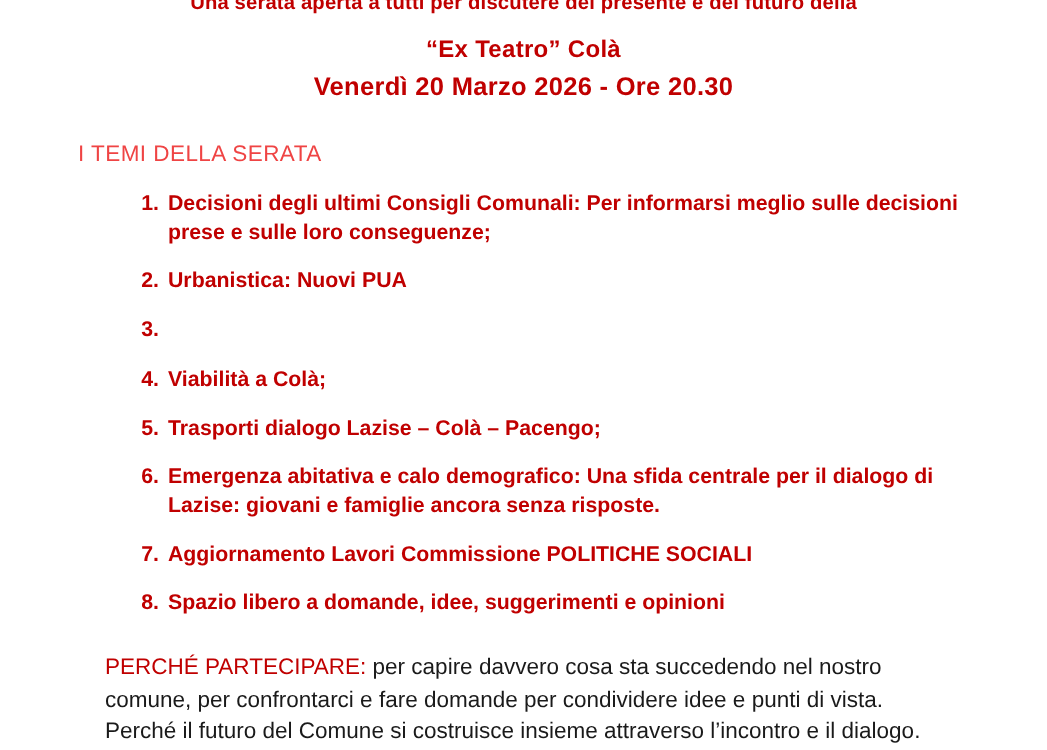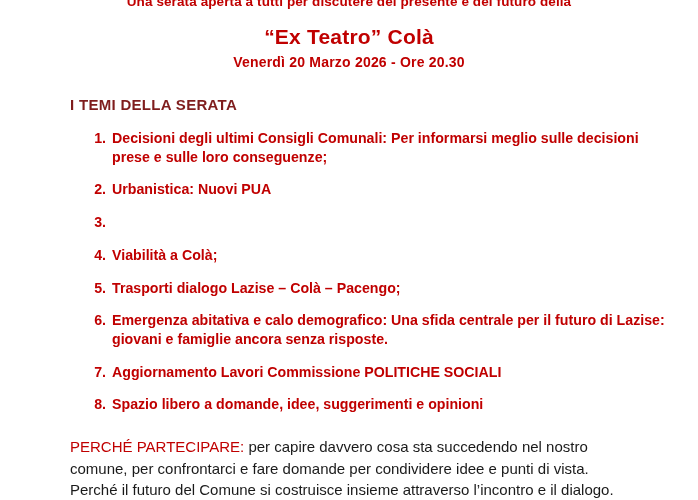--- a/index.html
+++ b/index.html
@@ -35,38 +35,38 @@
     display: block;
     margin-top: -6px;
   }
   .intro .line2 {
     display: block;
   }
   .venue {
     text-align: center;
     color: #c00000;
     font-weight: bold;
-    font-size: 21px;
+    font-size: 16px;
     margin-top: 14px;
     letter-spacing: 0.2px;
   }
   .date {
     text-align: center;
     color: #c00000;
     font-weight: bold;
-    font-size: 14px;
+    font-size: 17px;
     margin-top: 5px;
     letter-spacing: 0.2px;
   }
   .section-title {
-    color: #7f1d1d;
-    font-weight: bold;
+    color: #ef4444;
+    font-weight: normal;
     font-size: 15px;
     margin-top: 26px;
-    margin-left: 42px;
+    margin-left: 24px;
     letter-spacing: 0.3px;
   }
   .topics {
     margin: 16px 0 0 0;
     padding: 0;
     list-style: none;
   }
   .topic {
     display: flex;
     color: #c00000;
@@ -129,21 +129,21 @@
     <li class="topic">
       <span class="num">4.</span>
       <span class="txt">Viabilità a Colà;</span>
     </li>
     <li class="topic">
       <span class="num">5.</span>
       <span class="txt">Trasporti dialogo Lazise – Colà – Pacengo;</span>
     </li>
     <li class="topic">
       <span class="num">6.</span>
-      <span class="txt">Emergenza abitativa e calo demografico: Una sfida centrale per il futuro di Lazise: giovani e famiglie ancora senza risposte.</span>
+      <span class="txt">Emergenza abitativa e calo demografico: Una sfida centrale per il dialogo di Lazise: giovani e famiglie ancora senza risposte.</span>
     </li>
     <li class="topic">
       <span class="num">7.</span>
       <span class="txt">Aggiornamento Lavori Commissione POLITICHE SOCIALI</span>
     </li>
     <li class="topic">
       <span class="num">8.</span>
       <span class="txt">Spazio libero a domande, idee, suggerimenti e opinioni</span>
     </li>
   </ul>

